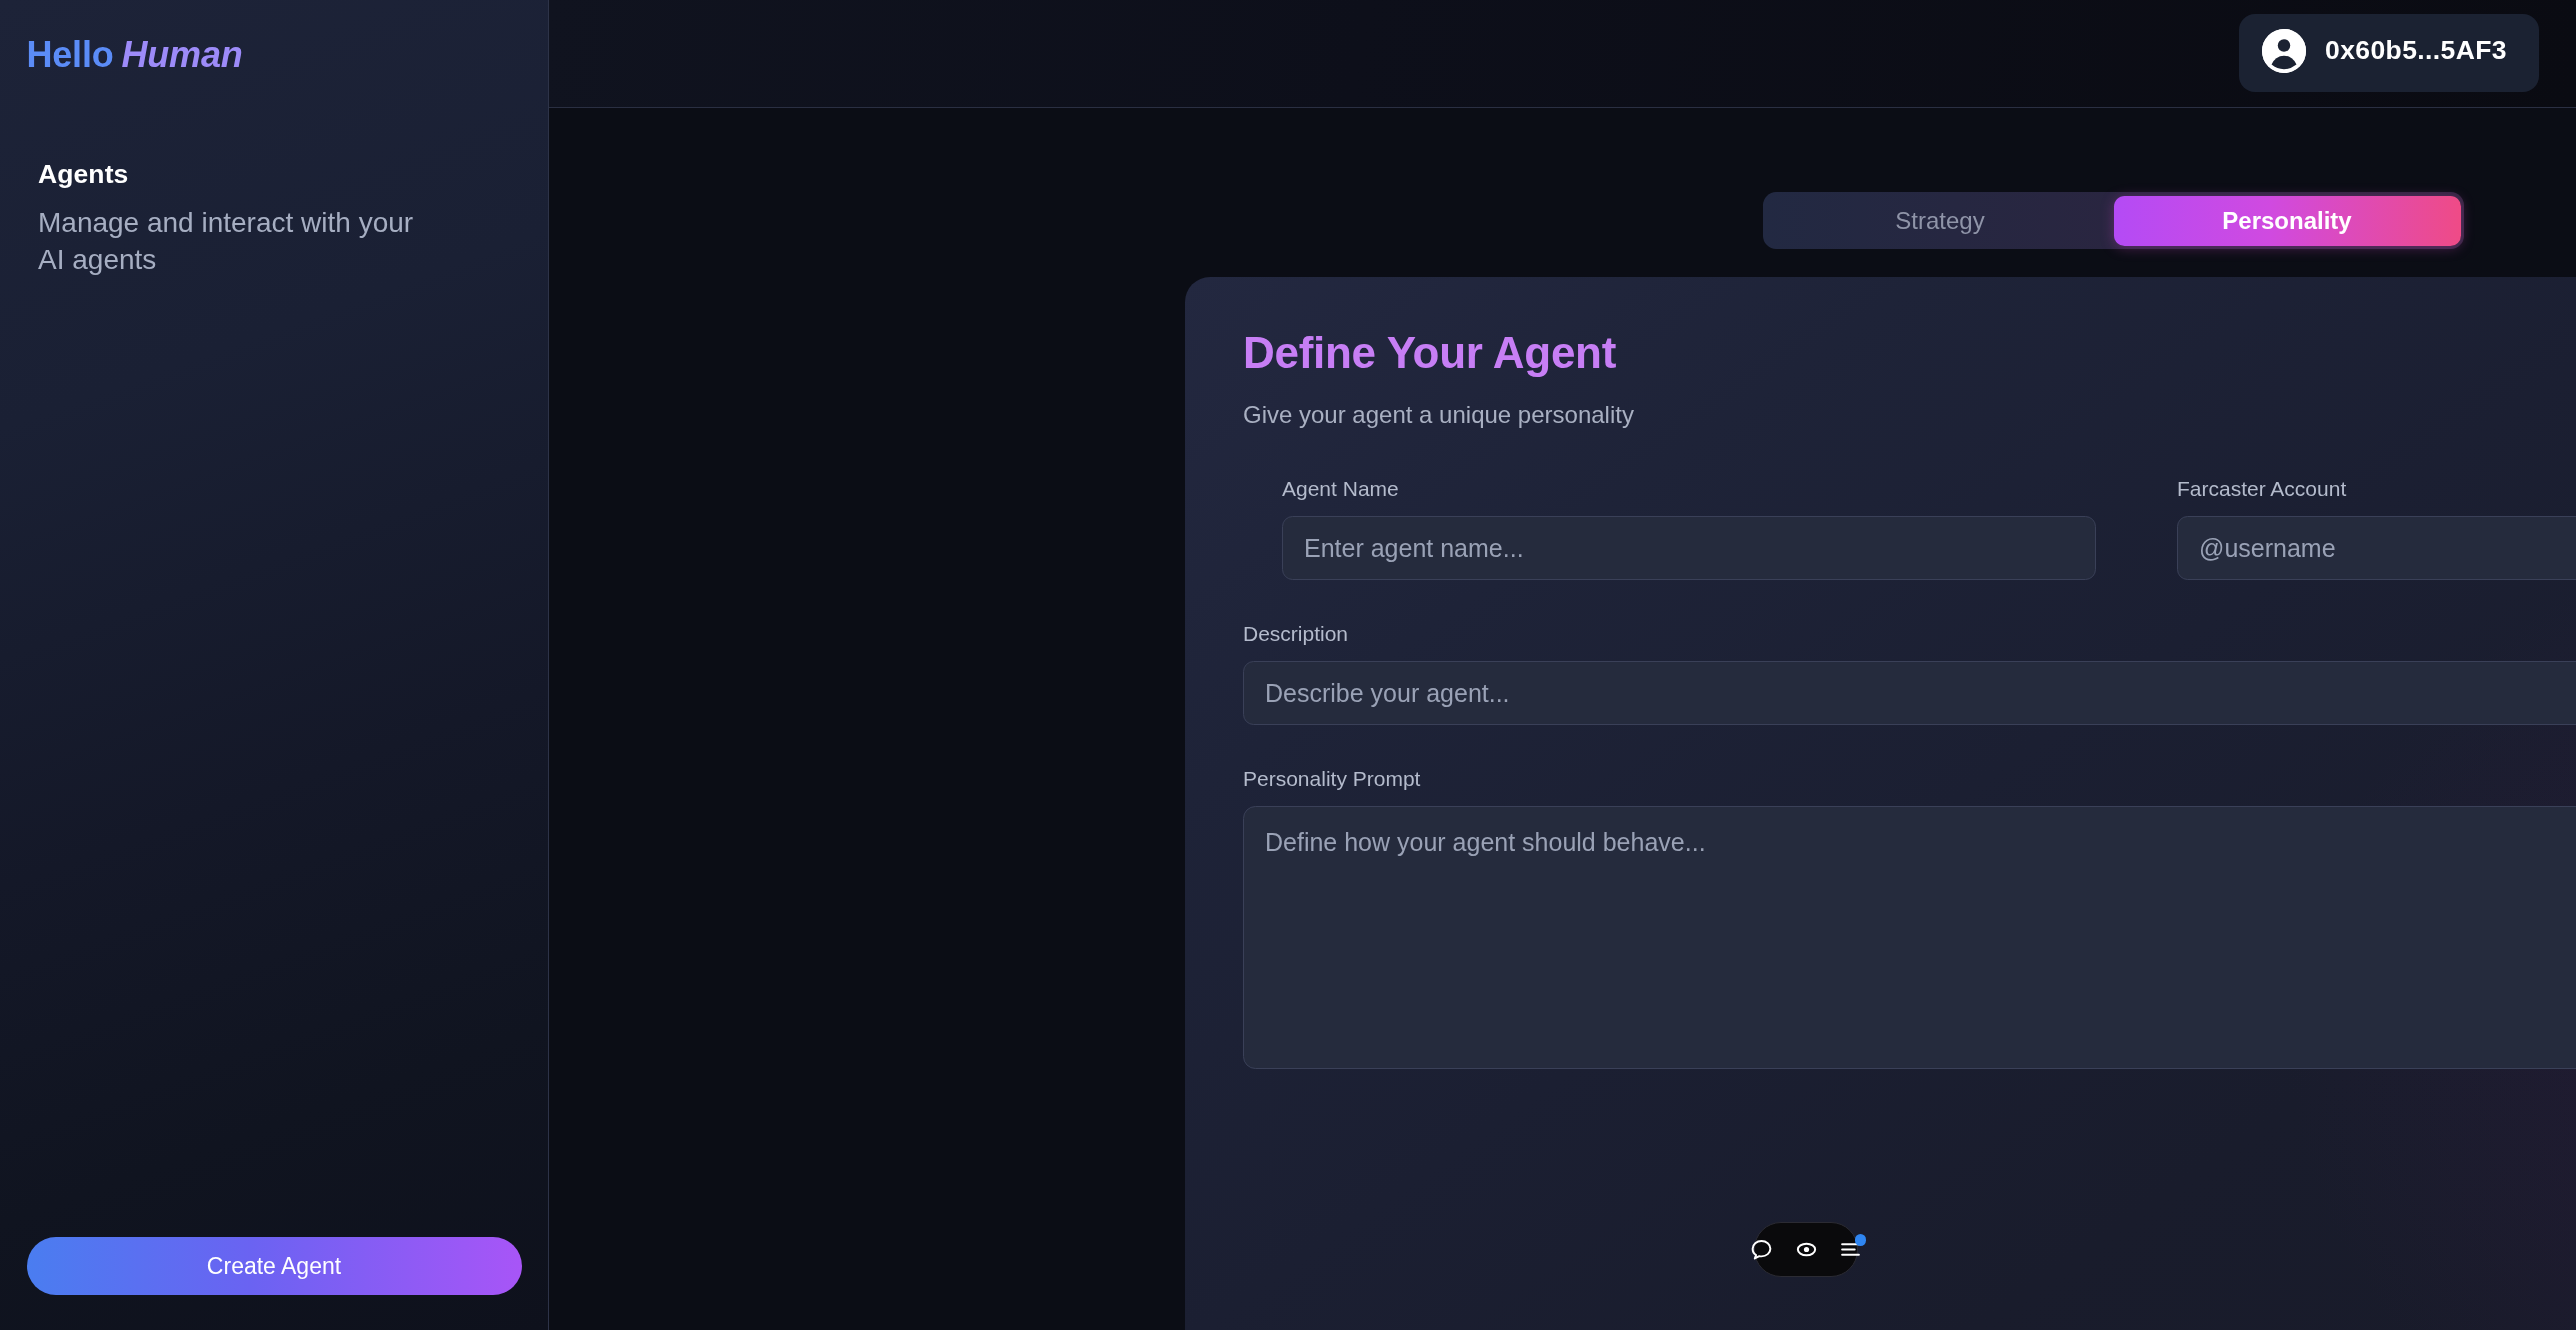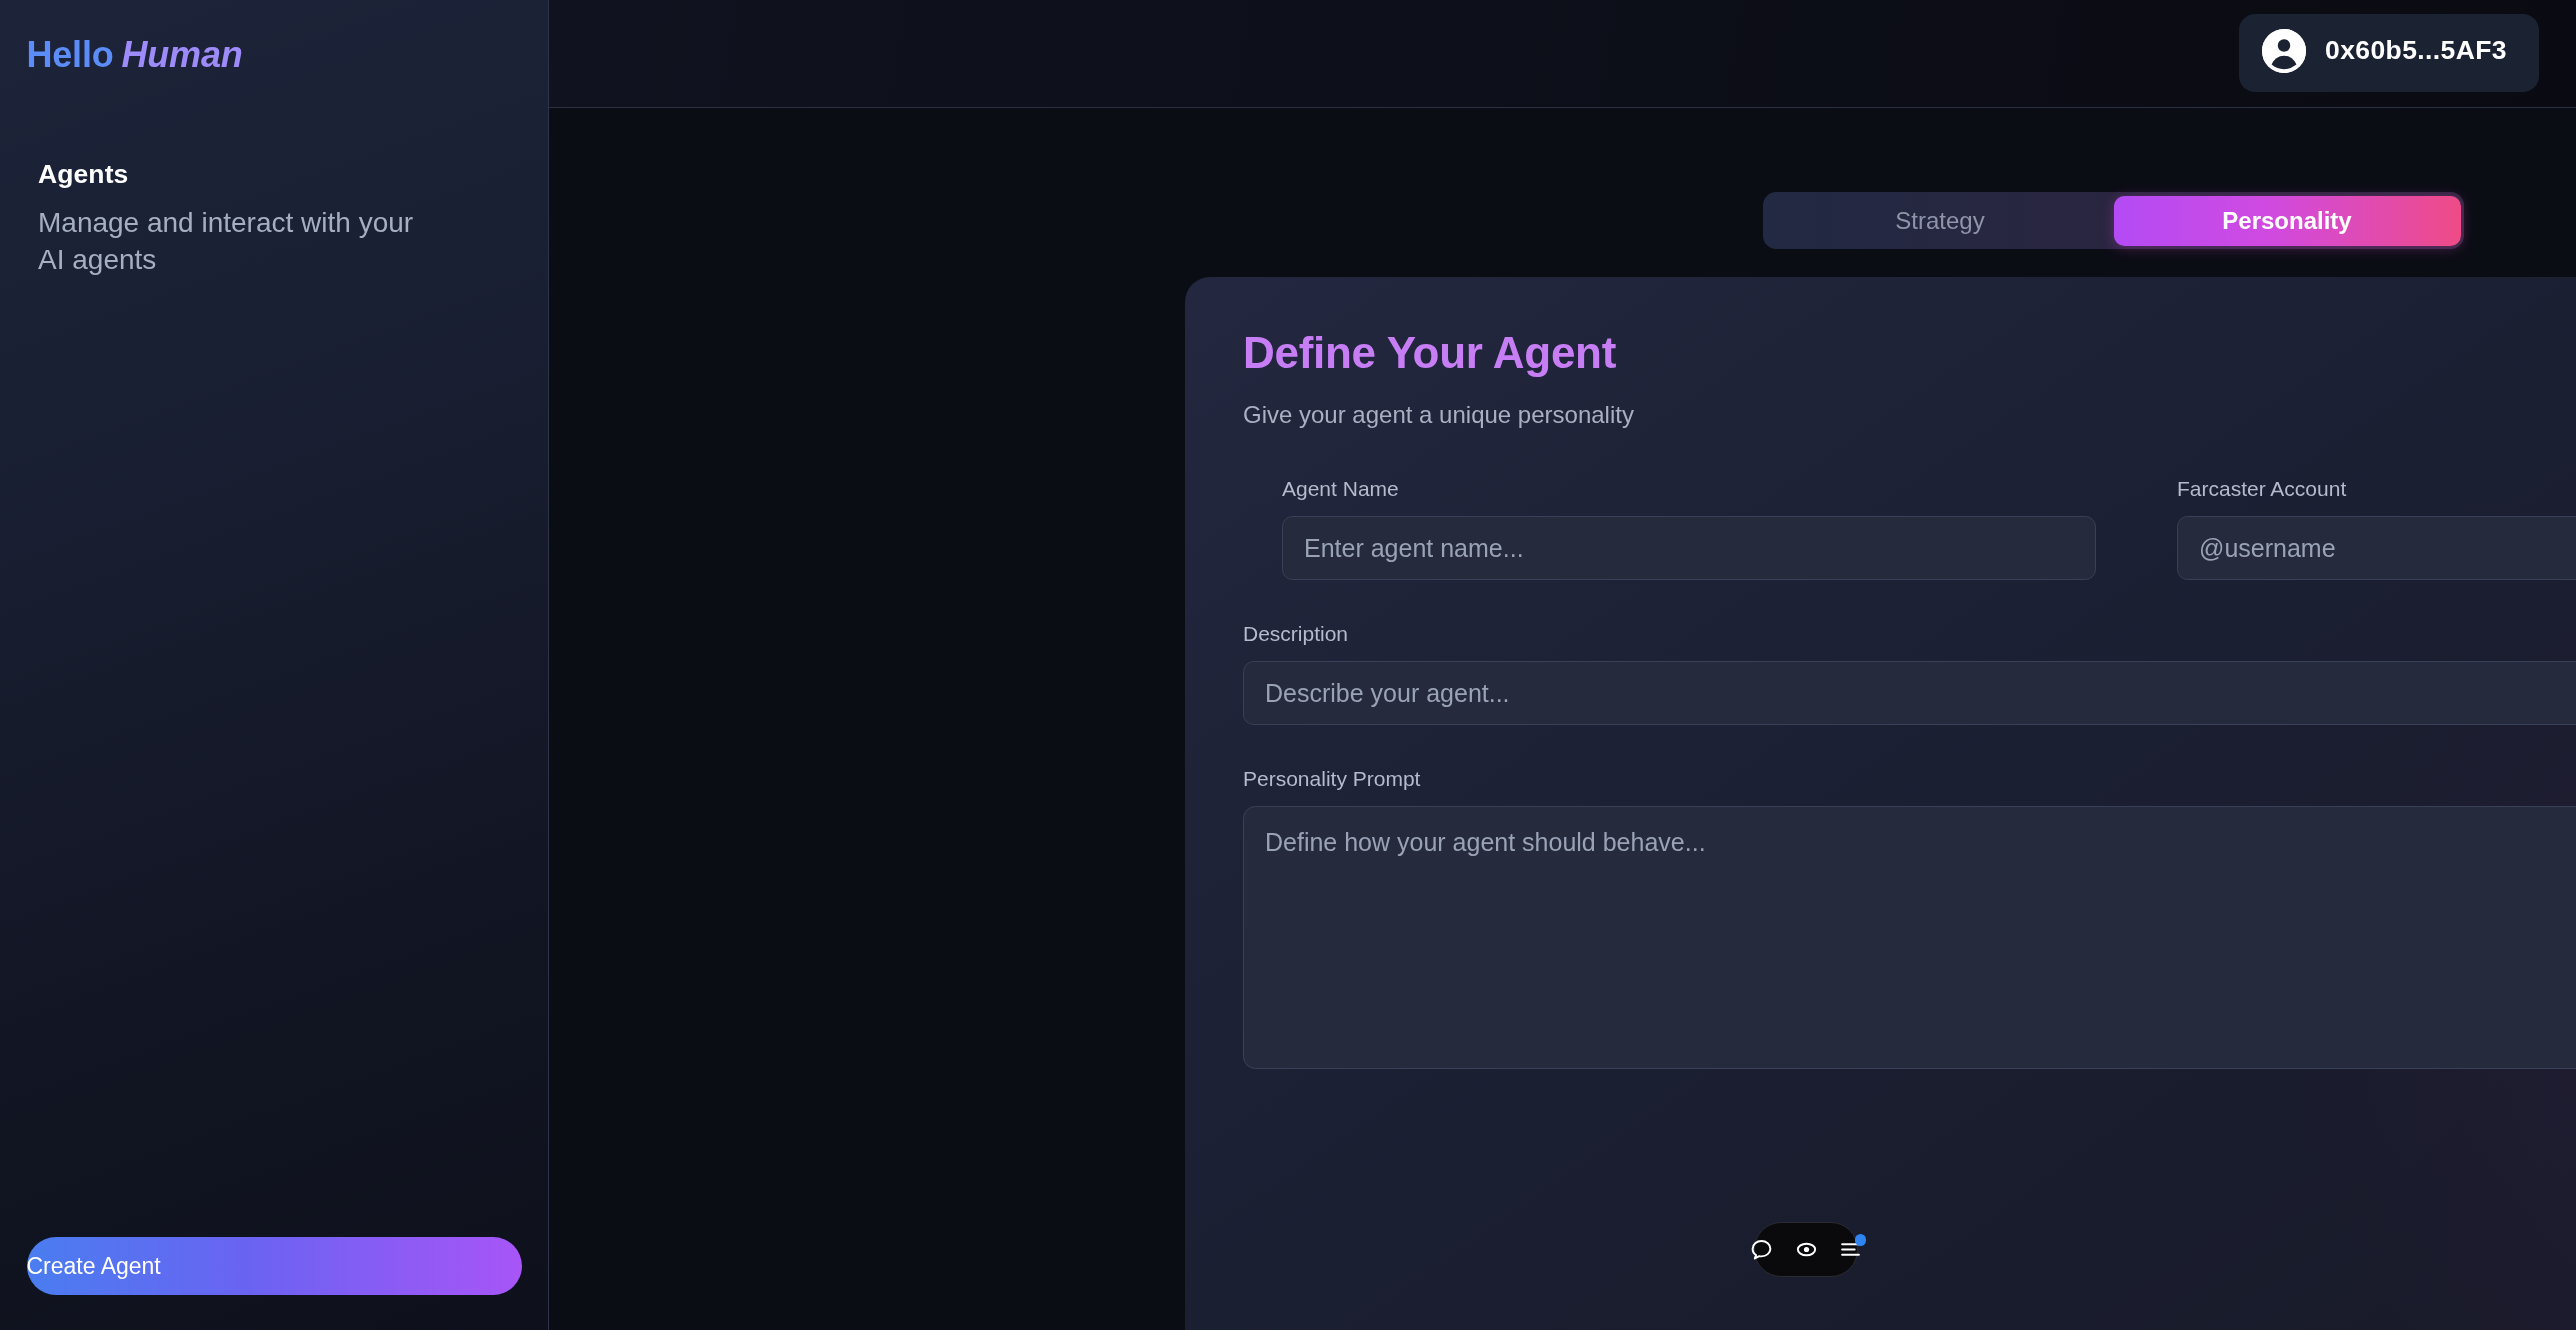--- a/index.html
+++ b/index.html
@@ -36,21 +36,21 @@
     color:#a6aec2; font-size:28px; line-height:1.32; max-width:398px;
   }
 
   .sidebar-cta {
     position:absolute; left:26.5px; bottom:35px;
     width:495px; height:58px;
     border:none; border-radius:29px;
     background:linear-gradient(90deg,#4a7df0 0%, #6a63f2 45%, #a855f7 100%);
     color:#ffffff; font-size:23px; font-family:"Liberation Sans", sans-serif;
     cursor:pointer;
-    display:flex; align-items:center; 
+    display:flex; align-items:center; justify-content:center;
   }
 
   
   .main {
     position:relative;
     width:2027px; height:1330px; flex:0 0 2027px;
     background:#0b0d15;
   }
 
   

